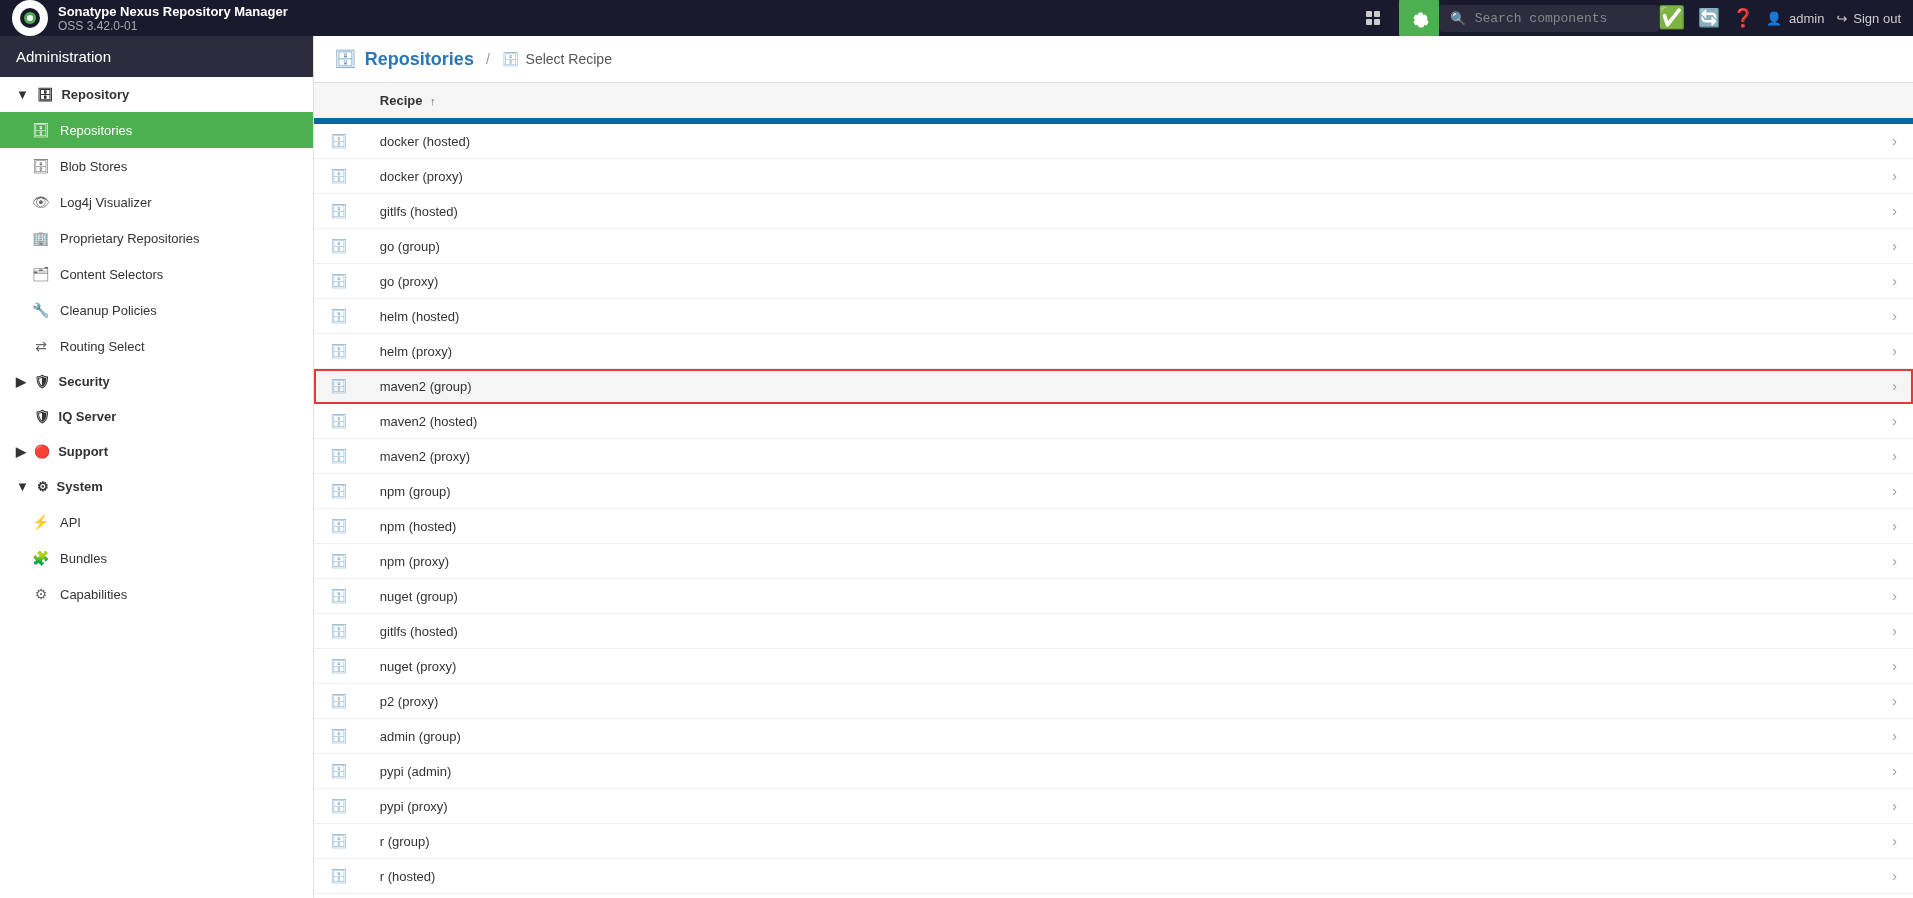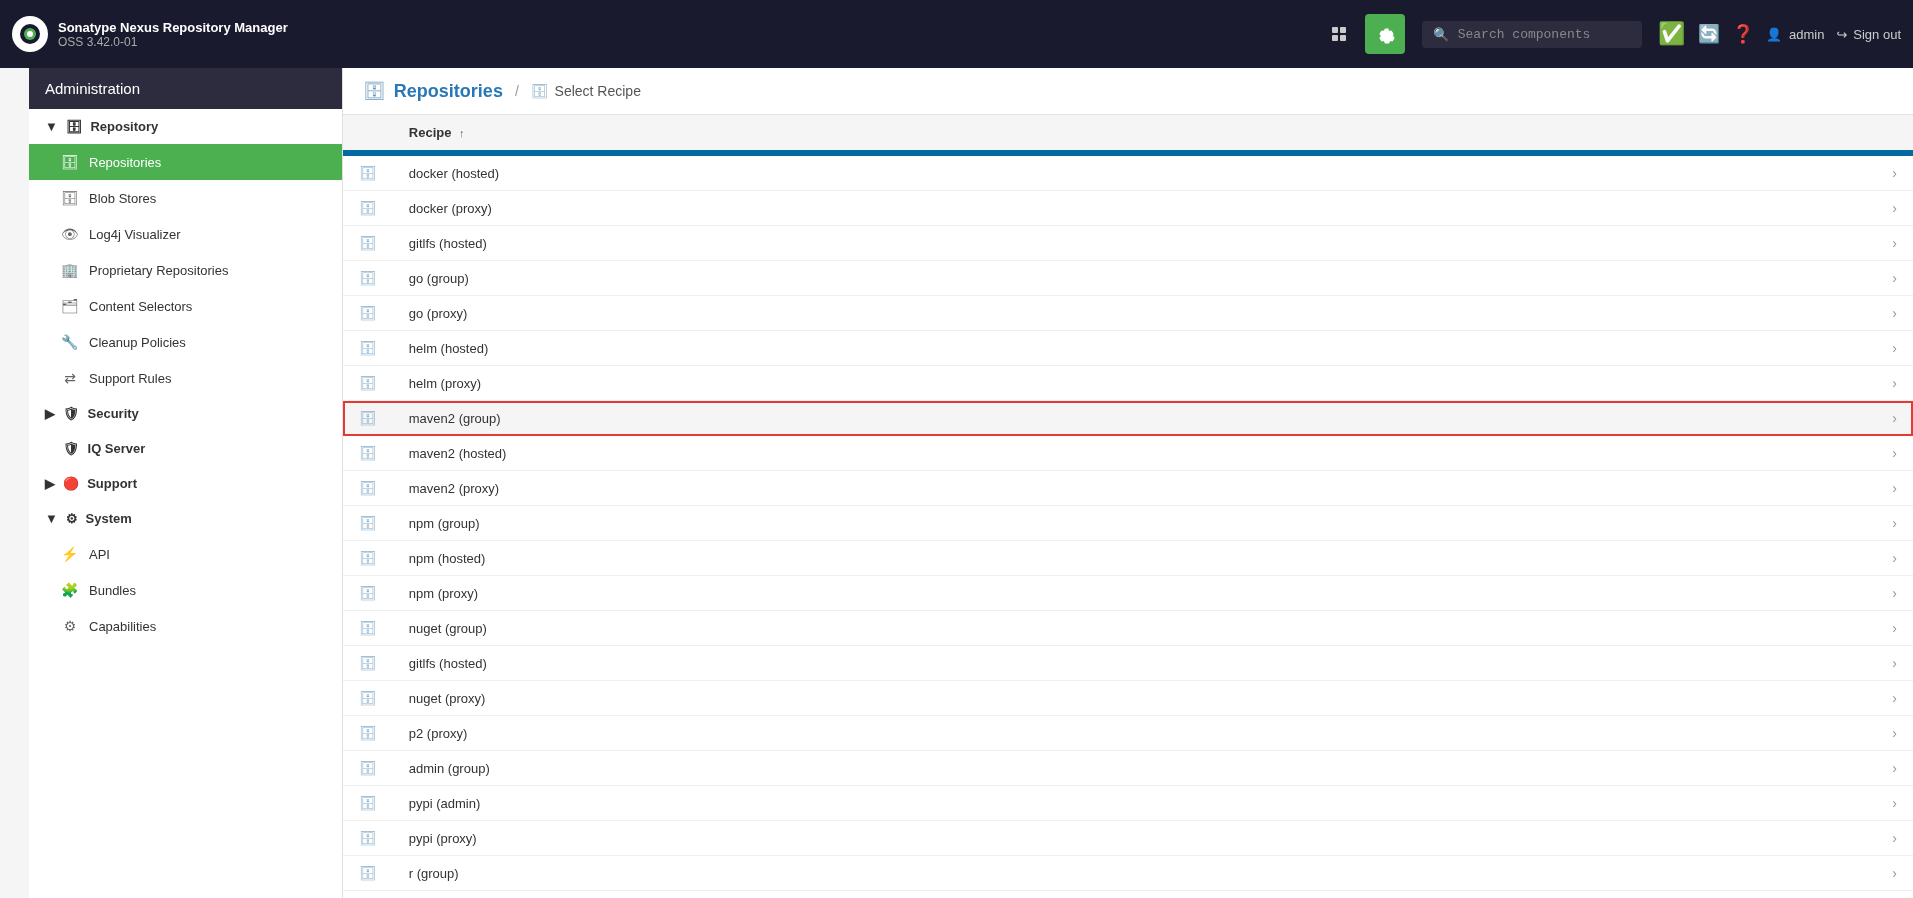--- a/index.html
+++ b/index.html
@@ -3,25 +3,25 @@
   <meta charset="utf-8">
   <style>
     * { margin: 0; padding: 0; box-sizing: border-box; }
     body { font-family: 'Segoe UI', Arial, sans-serif; font-size: 13px; background: #f5f5f5; overflow: hidden; height: 898px; display: flex; flex-direction: column; }
 
     
     .navbar {
       display: flex;
       align-items: center;
       background: #1a1a2e;
-      height: 68px;
+      height: 36px;
       padding: 0 12px;
       flex-shrink: 0;
       color: #fff;
-      gap: 17px;
+      gap: 0;
     }
     .navbar-brand {
       display: flex;
       align-items: center;
       gap: 10px;
       flex: 1;
     }
     .brand-logo {
       width: 36px; height: 36px;
       background: #fff;
@@ -76,21 +76,20 @@
 
     
     .sidebar {
       width: 314px;
       background: #fff;
       flex-shrink: 0;
       border-right: 1px solid #e0e0e0;
       display: flex;
       flex-direction: column;
       overflow: hidden;
-      margin-left: 29px;
     }
     .sidebar-header {
       background: #2c2c3e;
       color: #fff;
       padding: 12px 16px;
       font-size: 15px;
       font-weight: 500;
       flex-shrink: 0;
     }
     .sidebar-content {
@@ -281,21 +280,21 @@
       <div class="sidebar-item">
         <span class="item-icon">🗂</span>
         <span>Content Selectors</span>
       </div>
       <div class="sidebar-item">
         <span class="item-icon">🔧</span>
         <span>Cleanup Policies</span>
       </div>
       <div class="sidebar-item">
         <span class="item-icon">⇄</span>
-        <span>Support Rules</span>
+        <span>Routing Select</span>
       </div>
 
       <div class="sidebar-group-header">
         <span>▶</span>
         <span>🛡</span>
         <span>Security</span>
       </div>
 
       <div class="sidebar-group-header">
         <span style="visibility:hidden">▶</span>

